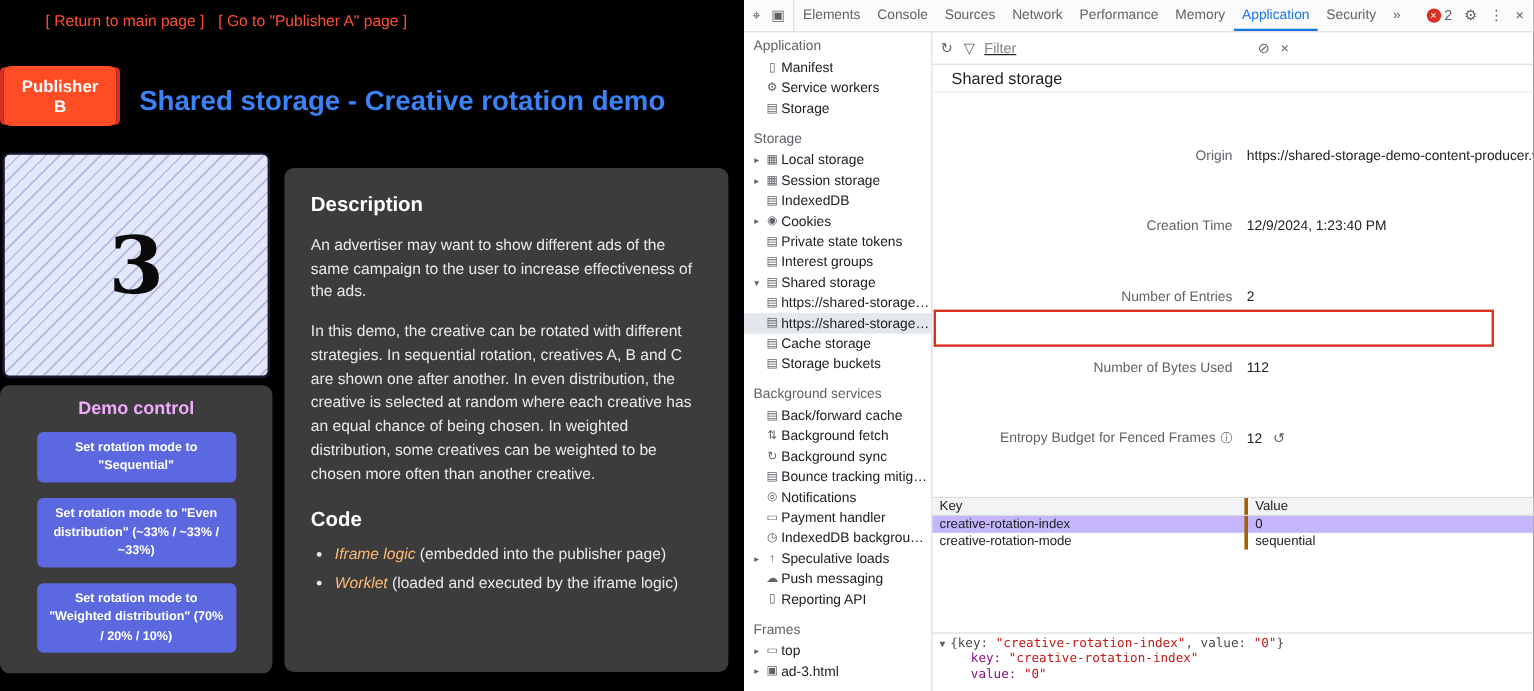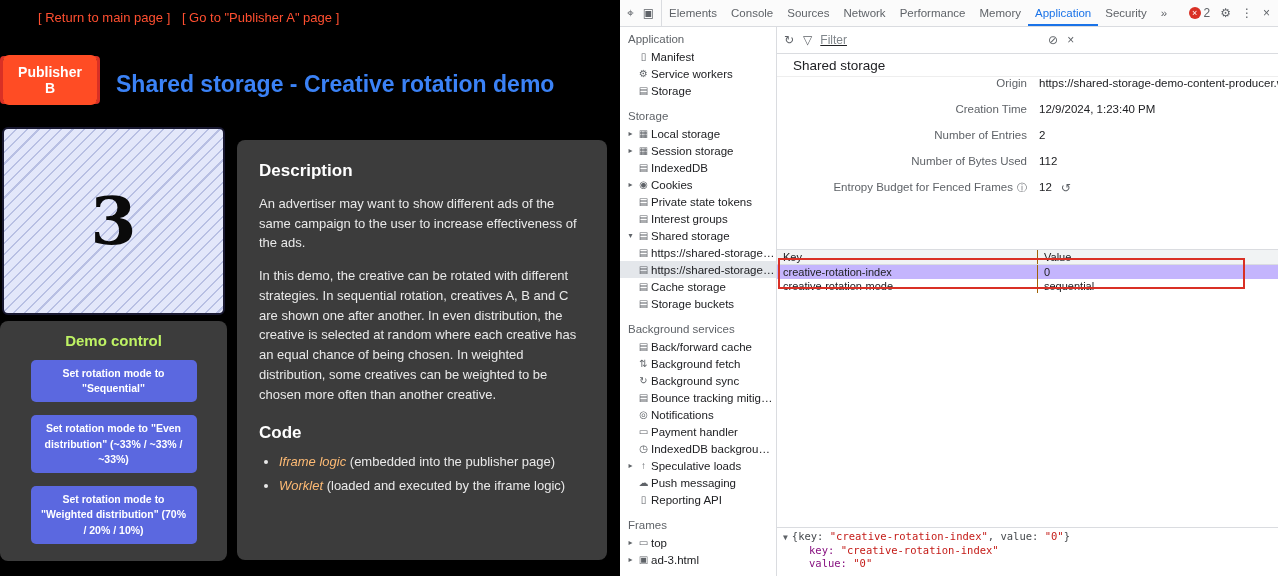--- a/index.html
+++ b/index.html
@@ -14,21 +14,21 @@
   .top-links a{color:#ff4f30;text-decoration:none;margin-right:8px;cursor:pointer;}
   .pub-annotation{position:absolute;left:0;top:56px;width:100px;height:48px;border:3px solid #d93025;border-radius:4px;box-sizing:border-box;display:flex;align-items:center;justify-content:center;}
   .pub-btn{background:#ff4c24;color:#fff;border:none;border-radius:6px;font-weight:bold;font-size:14px;padding:9px 11px;font-family:inherit;}
   .page-title{position:absolute;left:116px;top:71px;font-size:23px;font-weight:bold;color:#3b82f6;}
   .creative{position:absolute;left:2px;top:127px;width:219px;height:184px;border:2px solid #181830;border-radius:6px;
     background-color:#e3e7fa;
     background-image:repeating-linear-gradient(135deg,rgba(96,110,180,.33) 0px,rgba(96,110,180,.33) 1.5px,transparent 1.5px,transparent 8px);
     display:flex;align-items:center;justify-content:center;}
   .creative-num{font-family:"DejaVu Serif",serif;font-weight:700;font-size:66px;color:#0a0a0a;}
   .demo-panel{position:absolute;left:0;top:321px;width:227px;height:240px;background:#3c3c3c;border-radius:8px;box-sizing:border-box;padding-top:11px;text-align:center;}
-  .demo-title{font-size:15px;font-weight:bold;color:#bef264;margin-bottom:11px;}
+  .demo-title{font-size:15px;font-weight:bold;color:#f0abfc;margin-bottom:11px;}
   .demo-btn{display:block;width:166px;margin:0 auto 13px;background:#5b68e0;color:#fff;border:none;border-radius:5px;
     font-family:inherit;font-weight:bold;font-size:10.5px;line-height:1.45;padding:6px 8px;}
   .desc-panel{position:absolute;left:237px;top:140px;width:370px;height:420px;background:#3c3c3c;border-radius:8px;box-sizing:border-box;
     padding:18px 22px;color:#e9e9e9;font-size:13px;line-height:1.52;}
   .desc-h{font-size:17px;font-weight:bold;color:#fff;margin:0 0 10px;}
   .desc-panel p{margin:0 0 13px;}
   .code-h{font-size:17px;font-weight:bold;color:#fff;margin:16px 0 6px;}
   .desc-panel ul{margin:4px 0 0 20px;padding:0;}
   .desc-panel li{margin-bottom:4px;}
   .plink{color:#fdba74;text-decoration:none;cursor:pointer;font-style:italic;}
@@ -54,29 +54,29 @@
   .sb-item .ic{width:15px;flex:0 0 15px;font-size:10px;color:#5f6368;text-align:center;}
   .sb-item .lbl{overflow:hidden;text-overflow:ellipsis;}
   
   .dt-main{flex:1;position:relative;display:flex;flex-direction:column;min-width:0;}
   .dt-toolbar{height:26px;flex:0 0 26px;display:flex;align-items:center;border-bottom:1px solid #dadce0;padding:0 7px;gap:9px;color:#5f6368;}
   .flt{display:flex;align-items:center;gap:6px;width:236px;}
   .flt input{border:none;outline:none;flex:1;font-size:12px;font-family:inherit;color:#202124;background:transparent;text-decoration:underline;}
   .flt input::placeholder{color:#80868b;}
   .dt-heading{height:22px;flex:0 0 22px;display:flex;align-items:center;padding-left:16px;font-size:13.5px;border-bottom:1px solid #eeeeee;}
   .dt-fields{flex:0 0 130px;}
-  .dt-field{height:26px;display:flex;align-items:flex-start;font-size:11.5px;}
+  .dt-field{height:26px;display:flex;align-items:flex-end;font-size:11.5px;margin-top:33px;}
   .f-label{width:250px;flex:0 0 250px;text-align:right;color:#5f6368;}
   .f-info{color:#5f6368;font-size:10px;margin-left:4px;}
   .f-value{margin-left:12px;color:#202124;white-space:nowrap;overflow:hidden;}
   .f-reset{color:#5f6368;margin-left:9px;font-size:12px;cursor:pointer;}
   .dt-table{margin-top:42px;border-top:1px solid #dadce0;}
   .t-head{display:flex;height:14px;background:#f1f3f4;border-bottom:1px solid #dadce0;font-size:11px;align-items:center;}
   .t-key{width:260px;flex:0 0 260px;padding-left:6px;box-sizing:border-box;white-space:nowrap;overflow:hidden;}
-  .t-val{flex:1;padding-left:6px;border-left:1px solid #a16207;box-sizing:border-box;white-space:nowrap;overflow:hidden;align-self:stretch;display:flex;align-items:center;}
+  .t-val{flex:1;padding-left:6px;border-left:3px solid #a16207;box-sizing:border-box;white-space:nowrap;overflow:hidden;align-self:stretch;display:flex;align-items:center;}
   .t-row{display:flex;height:14px;font-size:11px;align-items:center;cursor:pointer;}
   .t-row.sel{background:#c4b5fd;}
   .rows-annotation{position:absolute;left:1px;top:231px;width:467px;height:31px;border:2px solid #d93025;box-sizing:border-box;pointer-events:none;}
   .dt-fill{flex:1;}
   .dt-preview{flex:0 0 44px;border-top:1px solid #dadce0;font-family:"DejaVu Sans Mono",monospace;font-size:10.5px;line-height:13px;padding:2px 6px;white-space:nowrap;overflow:hidden;}
   .pv-tri{font-size:8px;color:#5f6368;margin-right:4px;cursor:pointer;}
   .pv-plain{color:#474b4f;}
   .pv-name{color:#881280;}
   .pv-str{color:#c41a16;}
   .pv-child{padding-left:26px;}

